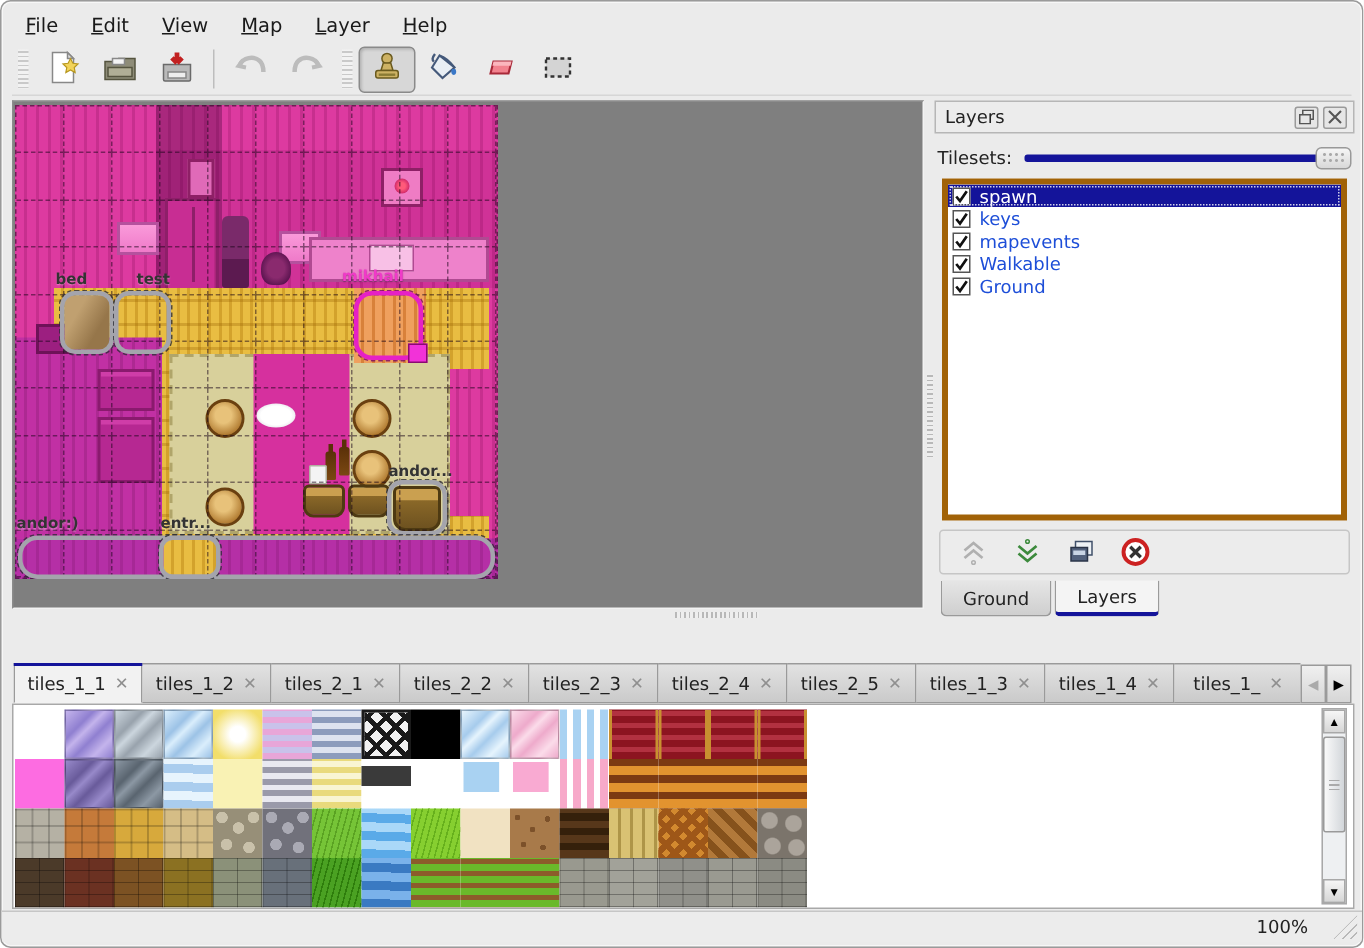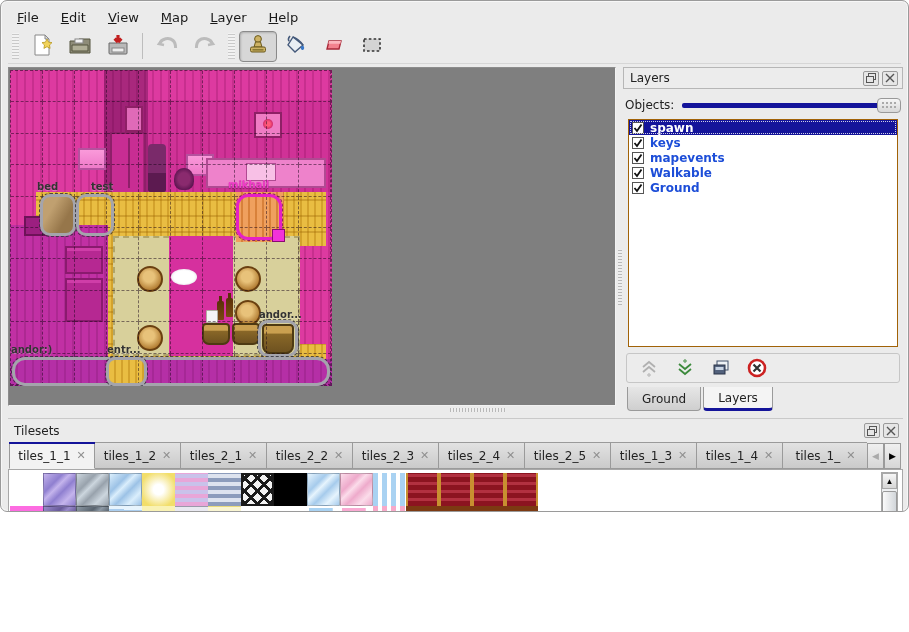--- a/index.html
+++ b/index.html
@@ -1,17 +1,17 @@
 <!DOCTYPE html>
 <html style="--navy: #14149a;"><head>
 <meta charset="utf-8">
 <style>
   html,body{margin:0;padding:0;background:#fff;font-family:"DejaVu Sans","Liberation Sans",sans-serif;}
   *{box-sizing:border-box;}
-  .window{position:relative;width:909px;height:512px;background:#ebebeb;border:1px solid #9a9a9a;
+  .window{position:relative;width:909px;height:632px;background:#ebebeb;border:1px solid #9a9a9a;
           border-radius:7px;overflow:hidden;box-shadow:inset 0 0 0 1px #f7f7f7;}
 
   
   .menubar{position:absolute;left:7px;top:6px;right:7px;height:21px;display:flex;align-items:center;
            gap:4px;font-size:13px;color:#1a1a1a;}
   .menu-item{padding:2px 9px;cursor:default;border-radius:3px;}
   .menu-item u{text-decoration:underline;}
 
   
   .toolbar{position:absolute;left:7px;top:28px;right:7px;height:35px;display:flex;align-items:center;
@@ -124,21 +124,21 @@
                font-size:12px;color:#222;}
   .oplabel{margin-right:8px;}
   .slider{position:relative;flex:1;height:18px;}
   .slider-track{position:absolute;left:0;right:4px;top:7px;height:5px;background:var(--navy,#14149a);
                 border-radius:2px;}
   .slider-handle{position:absolute;right:0;top:2px;width:24px;height:15px;border:1px solid #999;border-radius:4px;
                 background:linear-gradient(#f6f6f6,#d8d8d8);}
   .slider-handle::after{content:"";position:absolute;inset:3px 4px;
                 background:radial-gradient(circle 1px at 1px 1px,#aaa 90%,transparent) 0 0/4px 4px;}
   .layerlist{position:absolute;left:5px;top:52px;width:270px;height:228px;background:#fff;
-             border:1px solid #a16207;overflow:hidden;font-weight:bold;}
+             border:4px solid #a16207;overflow:hidden;}
   .layer-row{display:flex;align-items:center;height:15px;padding-left:3px;font-size:12px;color:#1d4ed8;gap:6px;}
   .layer-row.selected{background:var(--navy,#14149a);color:#fff;outline:1px dotted #cfcfe8;outline-offset:-2px;}
   .cbx{width:12px;height:12px;background:#fff;border:1px solid #555;display:flex;align-items:center;
        justify-content:center;flex:none;}
   .layer-btns{position:absolute;left:3px;top:286px;right:3px;height:30px;border:1px solid #c6c6c6;
               border-radius:3px;display:flex;align-items:center;gap:12px;padding-left:10px;background:#ececec;}
   .lbtn{width:24px;height:24px;border:none;background:transparent;display:flex;align-items:center;
         justify-content:center;padding:0;}
   .dock-tabs{position:absolute;left:4px;top:320px;height:24px;display:flex;gap:2px;}
   .dtab{height:24px;padding:0 14px;display:flex;align-items:center;font-size:12px;color:#222;
@@ -489,21 +489,21 @@
             </svg>
           </button>
         <button class="pbtn">
             <svg width="10" height="10" viewBox="0 0 10 10">
               <path d="M1 1l8 8M9 1l-8 8" stroke="#555" stroke-width="1.4"></path>
             </svg>
           </button>
       </span>
     </div>
     <div class="opacity-row">
-      <span class="oplabel">Objects:</span>
+      <span class="oplabel">Tilesets:</span>
       <div class="slider">
         <div class="slider-track"></div>
         <div class="slider-handle"></div>
       </div>
     </div>
     <div class="layerlist" id="layerlist">
         <div class="layer-row selected">
           <span class="cbx">
             <svg width="10" height="10" viewBox="0 0 10 10">
               <path d="M1.5 5l2.5 3 4.5-6.5" fill="none" stroke="#111" stroke-width="1.8"></path>
@@ -571,36 +571,20 @@
           </svg>
         </button>
     </div>
     <div class="dock-tabs" id="docktabs">
         <div class="dtab">Ground</div>
         <div class="dtab active">Layers</div>
       </div>
   </div>
 
   <div class="tilesets">
-    <div class="ts-header">
-      <span>Tilesets</span>
-      <span class="pbtns">
-        <button class="pbtn">
-            <svg width="10" height="10" viewBox="0 0 10 10">
-              <rect x="2.5" y="0.5" width="7" height="6" fill="none" stroke="#555"></rect>
-              <rect x="0.5" y="3.5" width="7" height="6" fill="#e6e6e6" stroke="#555"></rect>
-            </svg>
-          </button>
-        <button class="pbtn">
-            <svg width="10" height="10" viewBox="0 0 10 10">
-              <path d="M1 1l8 8M9 1l-8 8" stroke="#555" stroke-width="1.4"></path>
-            </svg>
-          </button>
-      </span>
-    </div>
     <div class="ts-tabs" id="tstabs">
         <div class="ttab active">
           <span>tiles_1_1</span>
           <span class="tab-x">✕</span>
         </div>
         <div class="ttab">
           <span>tiles_1_2</span>
           <span class="tab-x">✕</span>
         </div>
         <div class="ttab">

